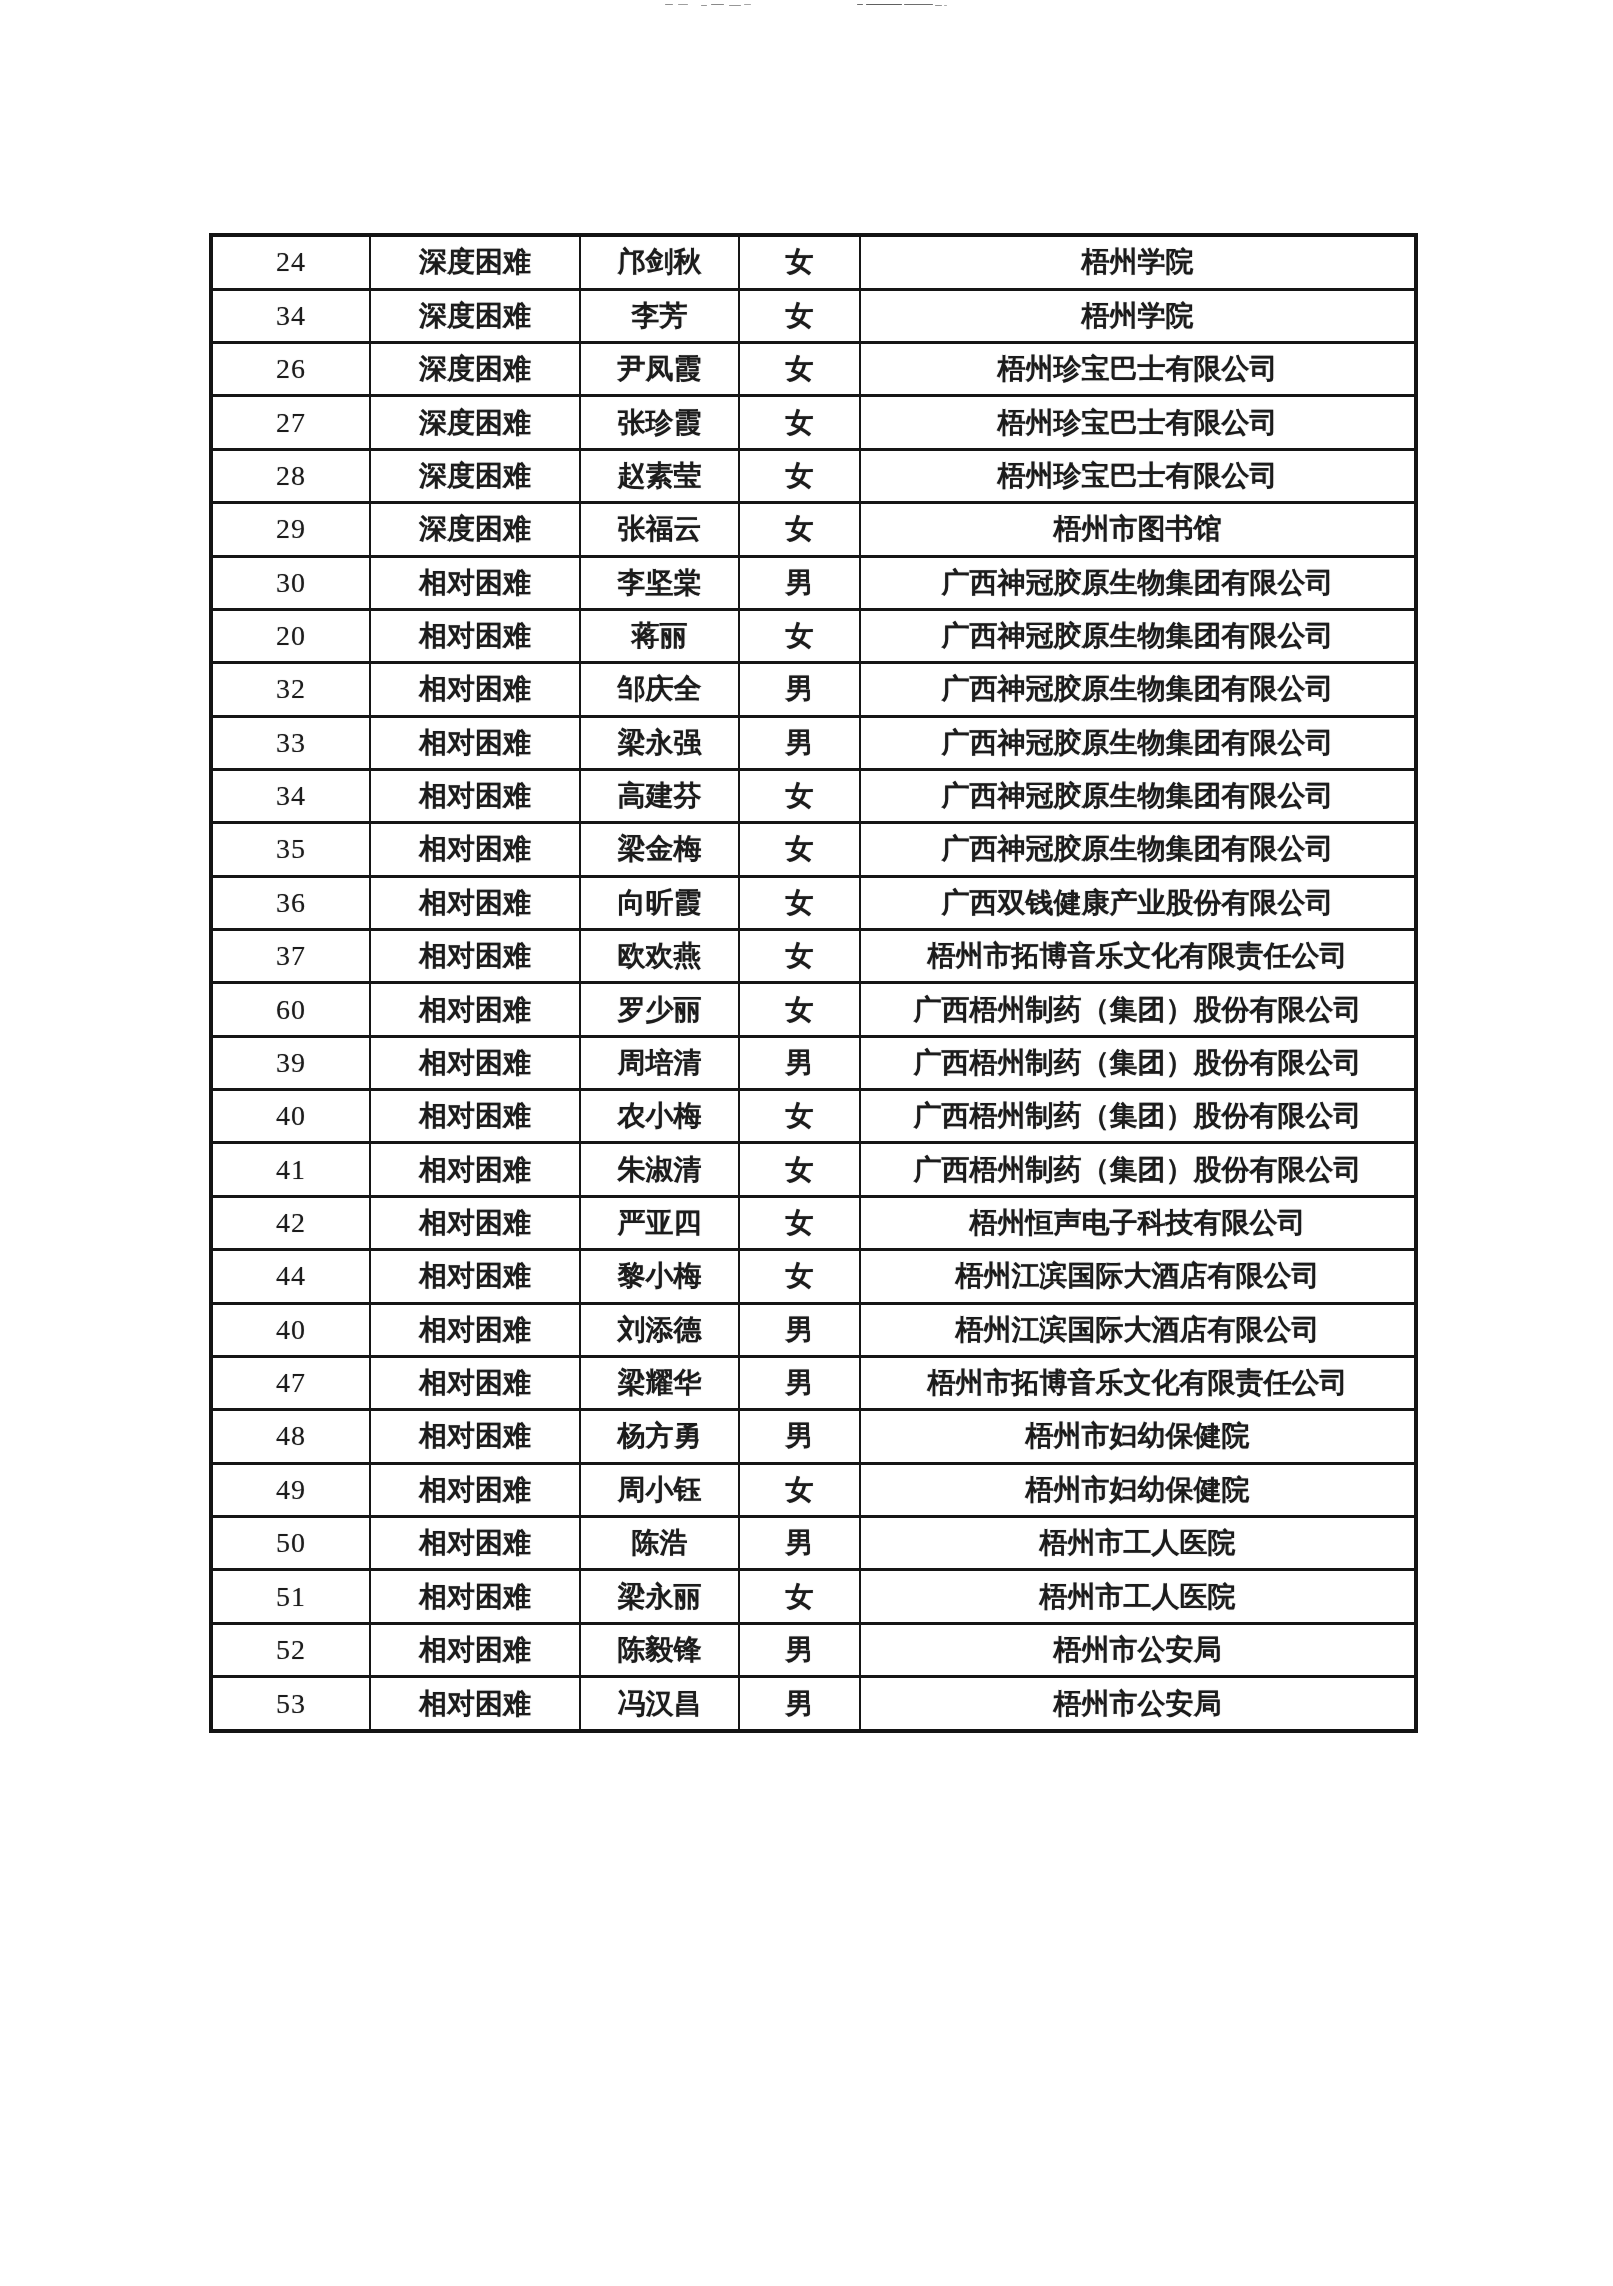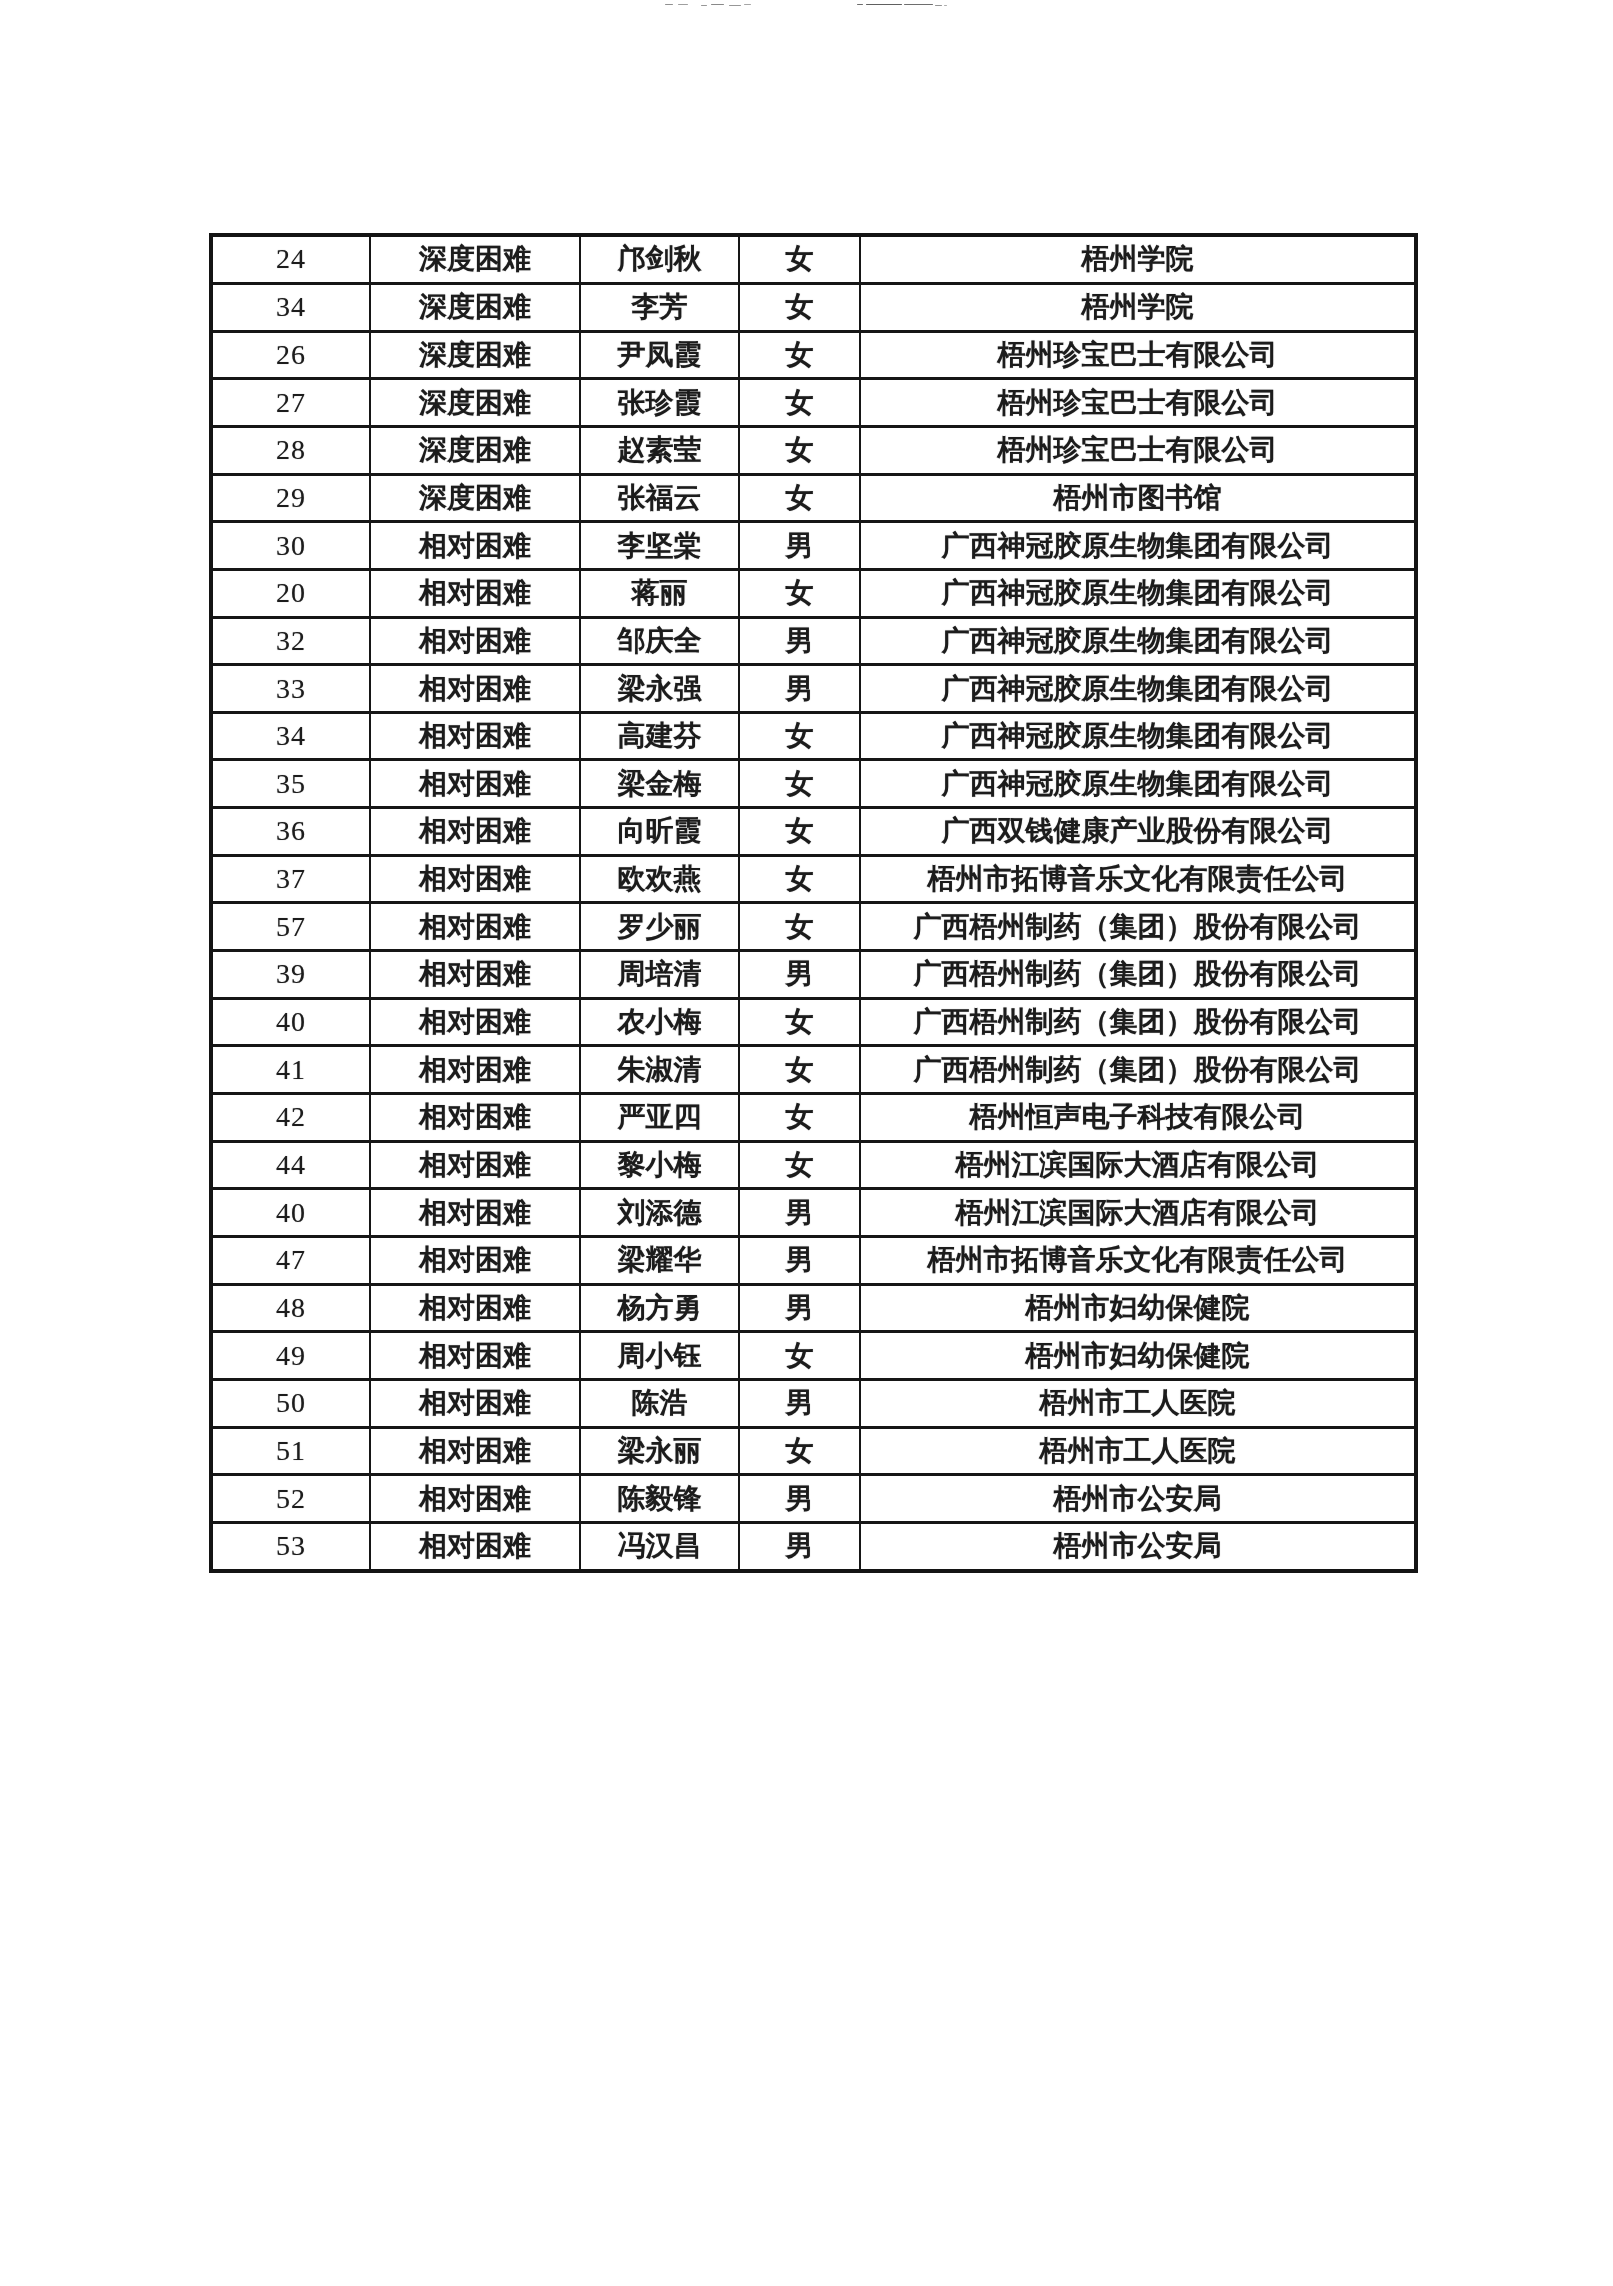--- a/index.html
+++ b/index.html
@@ -15,21 +15,21 @@
     overflow: hidden;
     font-family: "Liberation Serif", "DejaVu Serif", serif;
     color: #1c1c1c;
   }
   
   table.roster {
     position: absolute;
     left: 209px;
     top: 233px;
     width: 1205px;
-    height: 1340px;
+    height: 1500px;
     border-collapse: collapse;
     table-layout: fixed;
     border-radius: 31px;
   }
   table.roster td {
     border: 2.7px solid #161616;
     border-top-width: 3.6px;
     border-bottom-width: 3.6px;
     text-align: center;
     vertical-align: middle;
@@ -182,21 +182,21 @@
       <td class="c-emp">广西双钱健康产业股份有限公司</td>
     </tr>
         <tr>
       <td class="c-no">37</td>
       <td class="c-cat">相对困难</td>
       <td class="c-name">欧欢燕</td>
       <td class="c-gender">女</td>
       <td class="c-emp">梧州市拓博音乐文化有限责任公司</td>
     </tr>
         <tr>
-      <td class="c-no">57</td>
+      <td class="c-no">60</td>
       <td class="c-cat">相对困难</td>
       <td class="c-name">罗少丽</td>
       <td class="c-gender">女</td>
       <td class="c-emp">广西梧州制药（集团）股份有限公司</td>
     </tr>
         <tr>
       <td class="c-no">39</td>
       <td class="c-cat">相对困难</td>
       <td class="c-name">周培清</td>
       <td class="c-gender">男</td>

